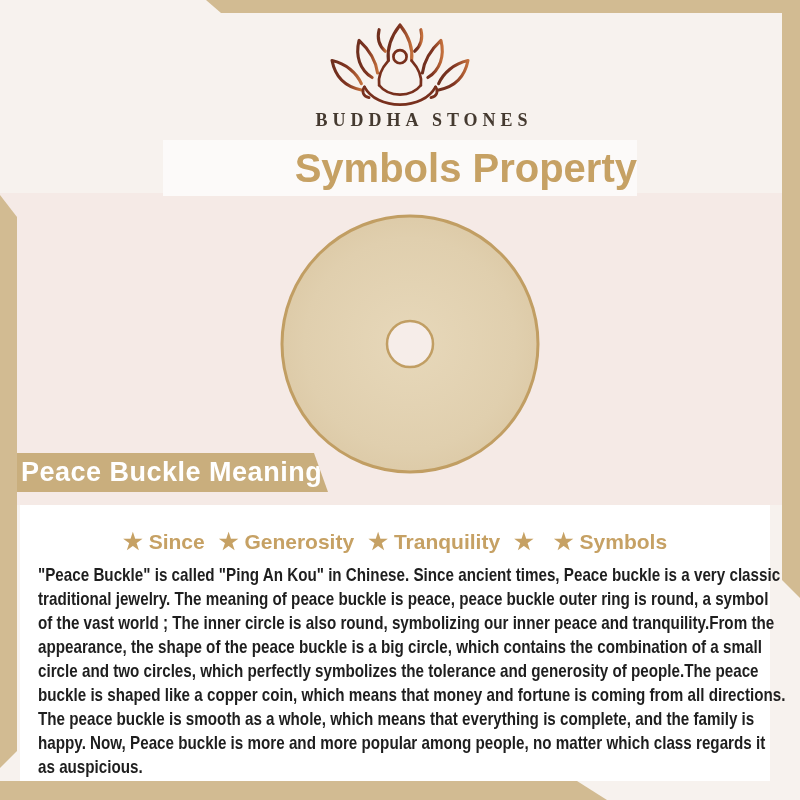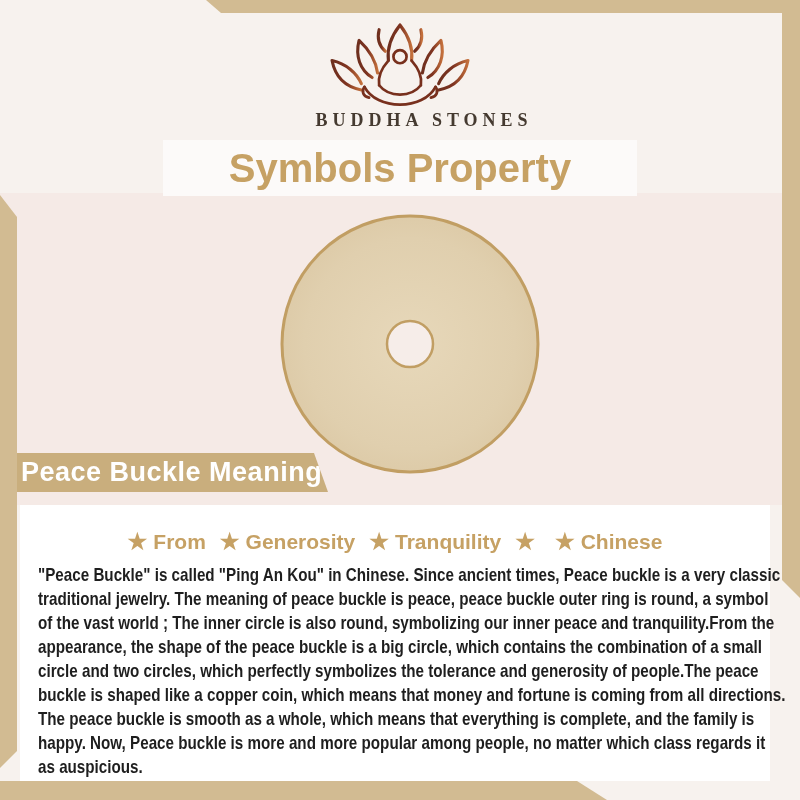--- a/index.html
+++ b/index.html
@@ -40,21 +40,21 @@
     text-align:center;
     font-family:"Liberation Serif", serif;
     font-size:18px;font-weight:600;letter-spacing:5px;
     color:#453a30;
     margin-left:36px;
   }
   
   .title-band{
     position:absolute;left:163px;top:140px;width:474px;height:56px;
     background:#fcfaf9;
-    text-align:center;line-height:56px;
+    text-align:right;line-height:56px;
     z-index:5;
   }
   .title-band span{
     font-size:40px;font-weight:bold;color:#c6a164;
   }
   
   .disc{position:absolute;left:279px;top:213px;z-index:4;}
   
   .banner{
     position:absolute;left:3px;top:453px;width:325px;height:39px;
@@ -157,36 +157,36 @@
   </svg>
 
   <div class="banner">
     <span>Peace Buckle Meaning</span>
   </div>
 
   <div class="card">
     <div class="stars">
       <span class="star-item">
         <span class="star">★</span>
-        <span>From</span>
+        <span>Since</span>
       </span>
       <span class="star-item">
         <span class="star">★</span>
         <span>Generosity</span>
       </span>
       <span class="star-item">
         <span class="star">★</span>
         <span>Tranquility</span>
       </span>
       <span class="star-item">
         <span class="star">★</span>
       </span>
       <span class="star-item">
         <span class="star">★</span>
-        <span>Chinese</span>
+        <span>Symbols</span>
       </span>
     </div>
     <div class="body">
         <div class="body-line">"Peace Buckle" is called "Ping An Kou" in Chinese. Since ancient times, Peace buckle is a very classic</div>
         <div class="body-line">traditional jewelry. The meaning of peace buckle is peace, peace buckle outer ring is round, a symbol</div>
         <div class="body-line">of the vast world ; The inner circle is also round, symbolizing our inner peace and tranquility.From the</div>
         <div class="body-line">appearance, the shape of the peace buckle is a big circle, which contains the combination of a small</div>
         <div class="body-line">circle and two circles, which perfectly symbolizes the tolerance and generosity of people.The peace</div>
         <div class="body-line">buckle is shaped like a copper coin, which means that money and fortune is coming from all directions.</div>
         <div class="body-line">The peace buckle is smooth as a whole, which means that everything is complete, and the family is</div>

